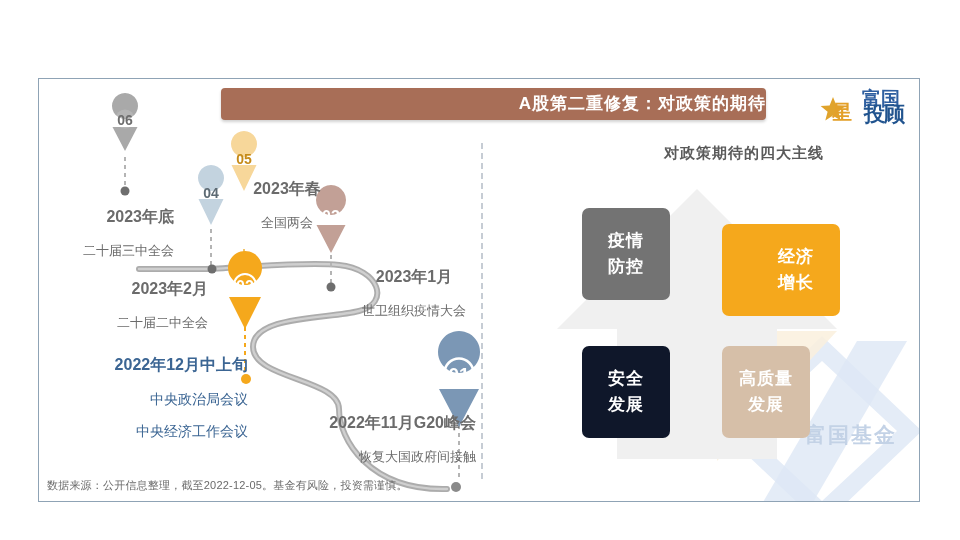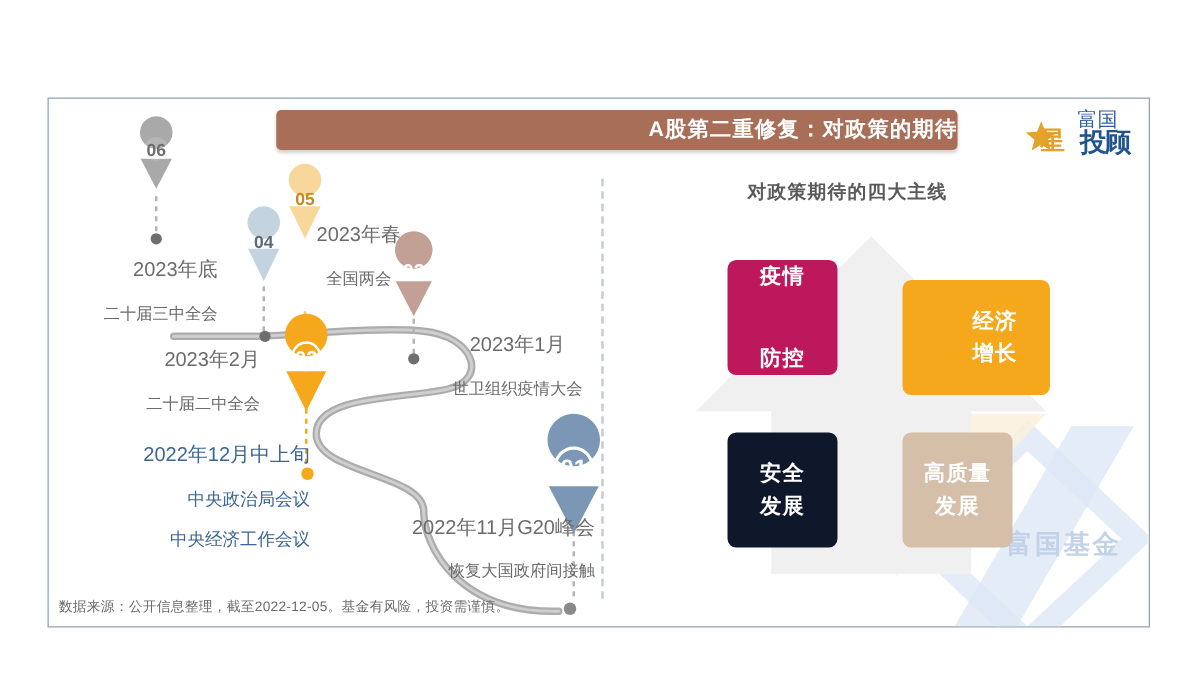--- a/index.html
+++ b/index.html
@@ -32,50 +32,50 @@
   }
   .banner-text{
     position:absolute;left:0;top:0;width:100%;height:32px;line-height:32px;
     text-align:right;color:#ffffff;font-size:17px;font-weight:bold;
     letter-spacing:1px;
   }
 
   
   .logo{position:absolute;left:820px;top:84px;width:92px;height:48px;}
   .logo-star{position:absolute;left:0;top:12px;width:26px;height:26px;}
-  .logo-fu{position:absolute;left:42px;top:2px;font-size:16px;font-weight:normal;
+  .logo-fu{position:absolute;left:42px;top:2px;font-size:19px;font-weight:bold;
     color:#2f5fa0;letter-spacing:0px;}
   .logo-tou{position:absolute;left:26px;top:16px;font-size:21px;font-weight:bold;
     color:#21548f;letter-spacing:-1px;white-space:nowrap;}
   .logo-xing{position:absolute;left:12px;top:15px;font-size:20px;font-weight:bold;
     color:#e3a02a;}
 
   
   .divider{
     position:absolute;left:480px;top:142px;width:0;height:336px;
     border-left:2px dashed #c6ccd4;
   }
 
   
   .tl{position:absolute;left:38px;top:78px;width:460px;height:424px;}
 
   
   .lbl{position:absolute;color:#6b6b6b;line-height:1.18;white-space:nowrap;}
-  .lbl .big{font-size:16px;font-weight:normal;display:block;}
+  .lbl .big{font-size:16px;font-weight:bold;display:block;}
   .lbl .sm{font-size:13px;display:block;margin-top:16px;}
   .lbl.blue{color:#3b6593;}
   .lbl.blue .big{font-size:16px;}
   .lbl.blue .sm{font-size:14px;}
   .ta-r{text-align:right;}
   .ta-l{text-align:center;}
   .ta-c{text-align:center;}
 
   
   .panel-title{
-    position:absolute;left:598px;top:144px;width:226px;text-align:left;
+    position:absolute;left:598px;top:144px;width:226px;text-align:right;
     font-size:15px;font-weight:bold;color:#5a5a5a;letter-spacing:1px;
   }
   .arrowbg{position:absolute;left:536px;top:178px;width:320px;height:300px;pointer-events:none;}
 
   .box{
     position:absolute;width:88px;height:92px;border-radius:7px;
     display:flex;flex-direction:column;align-items:center;justify-content:center;
     color:#ffffff;font-size:17px;font-weight:bold;letter-spacing:1px;
     line-height:1.55;text-align:center;
   }
@@ -218,21 +218,21 @@
     <span class="sm">中央经济工作会议</span>
   </div>
 
   <div class="lbl ta-r" style="left:276px;top:414px;width:200px;">
     <span class="big">2022年11月G20峰会</span>
     <span class="sm">恢复大国政府间接触</span>
   </div>
 
   <div class="panel-title">对政策期待的四大主线</div>
 
-  <div class="box" id="box0" style="background: #be185d; justify-content: space-between;">
+  <div class="box" id="box0" style="background: #737373;">
     <span>疫情</span>
     <span>防控</span>
   </div>
   <div class="box" id="box1" style="background: rgb(245, 168, 28);">
     <span>经济</span>
     <span>增长</span>
   </div>
   <div class="box" id="box2" style="background: #0f172a;">
     <span>安全</span>
     <span>发展</span>

